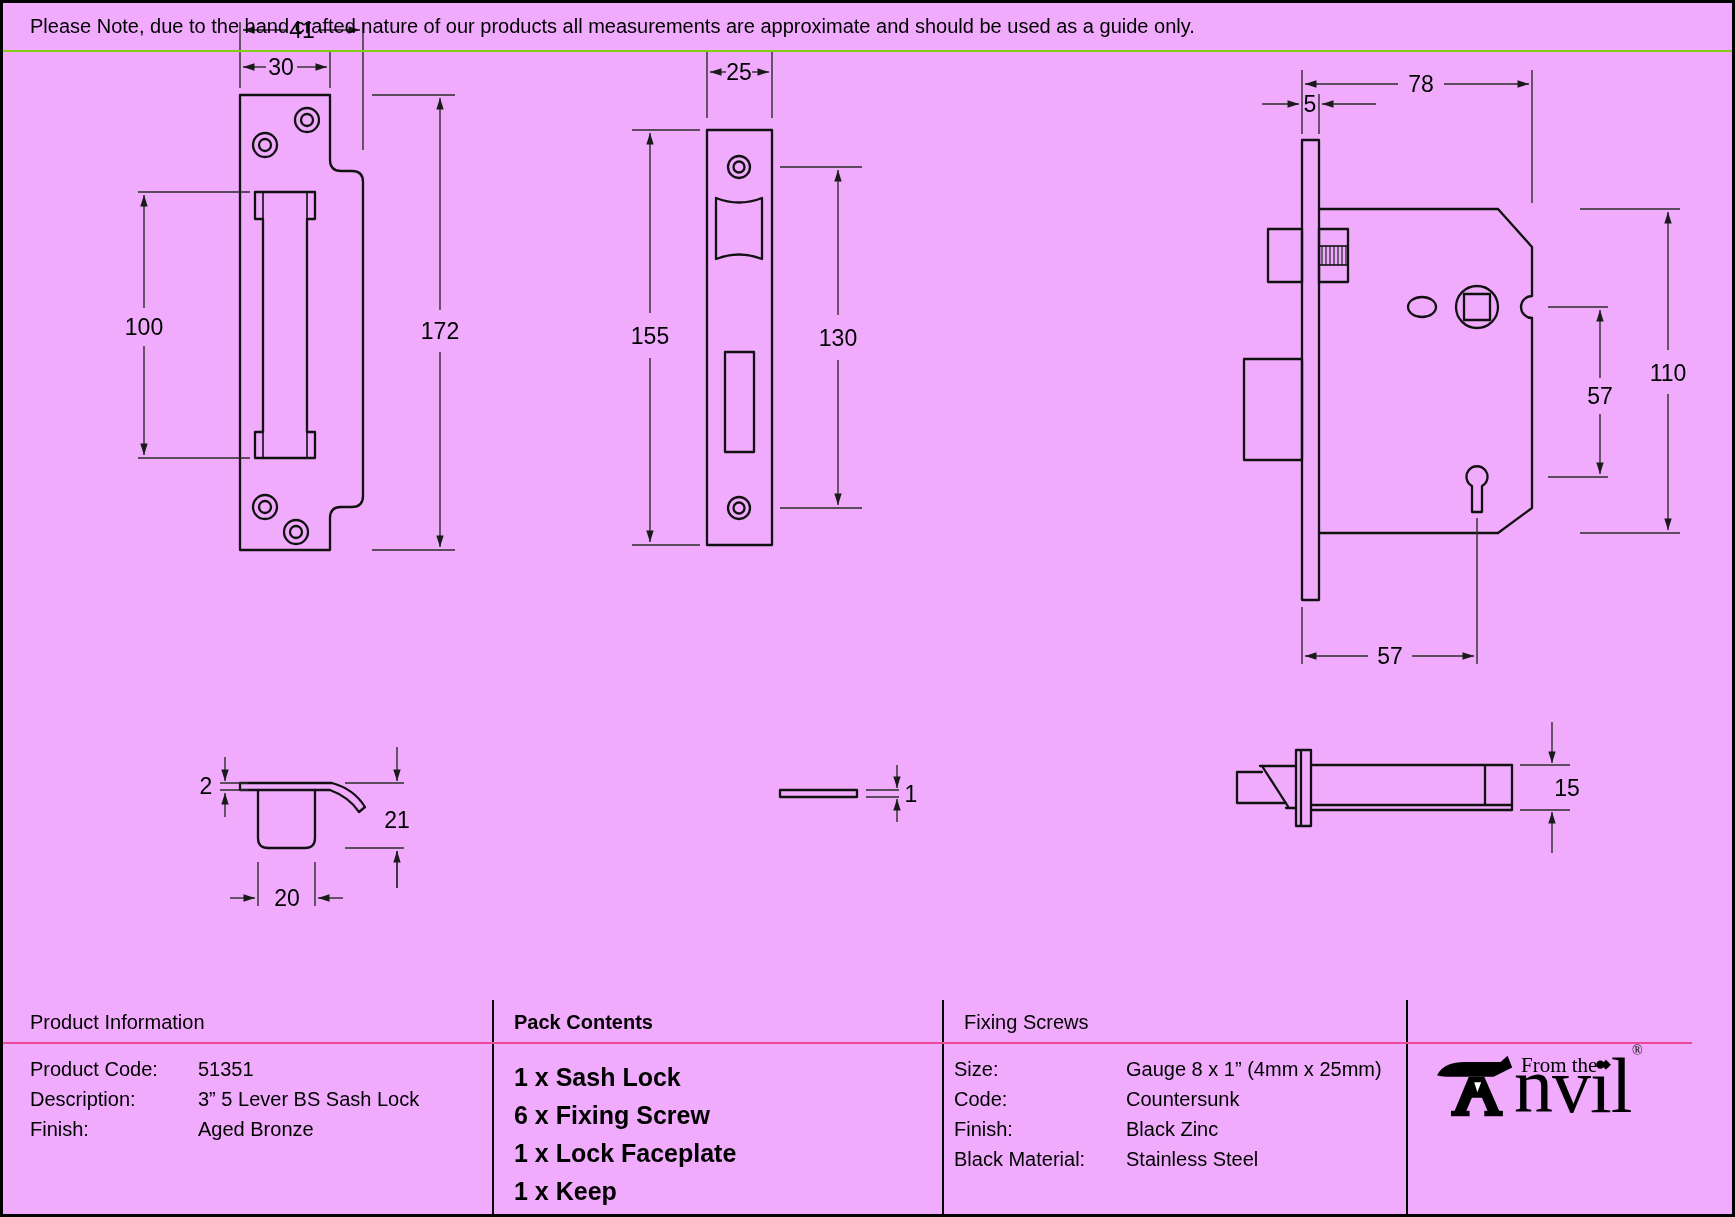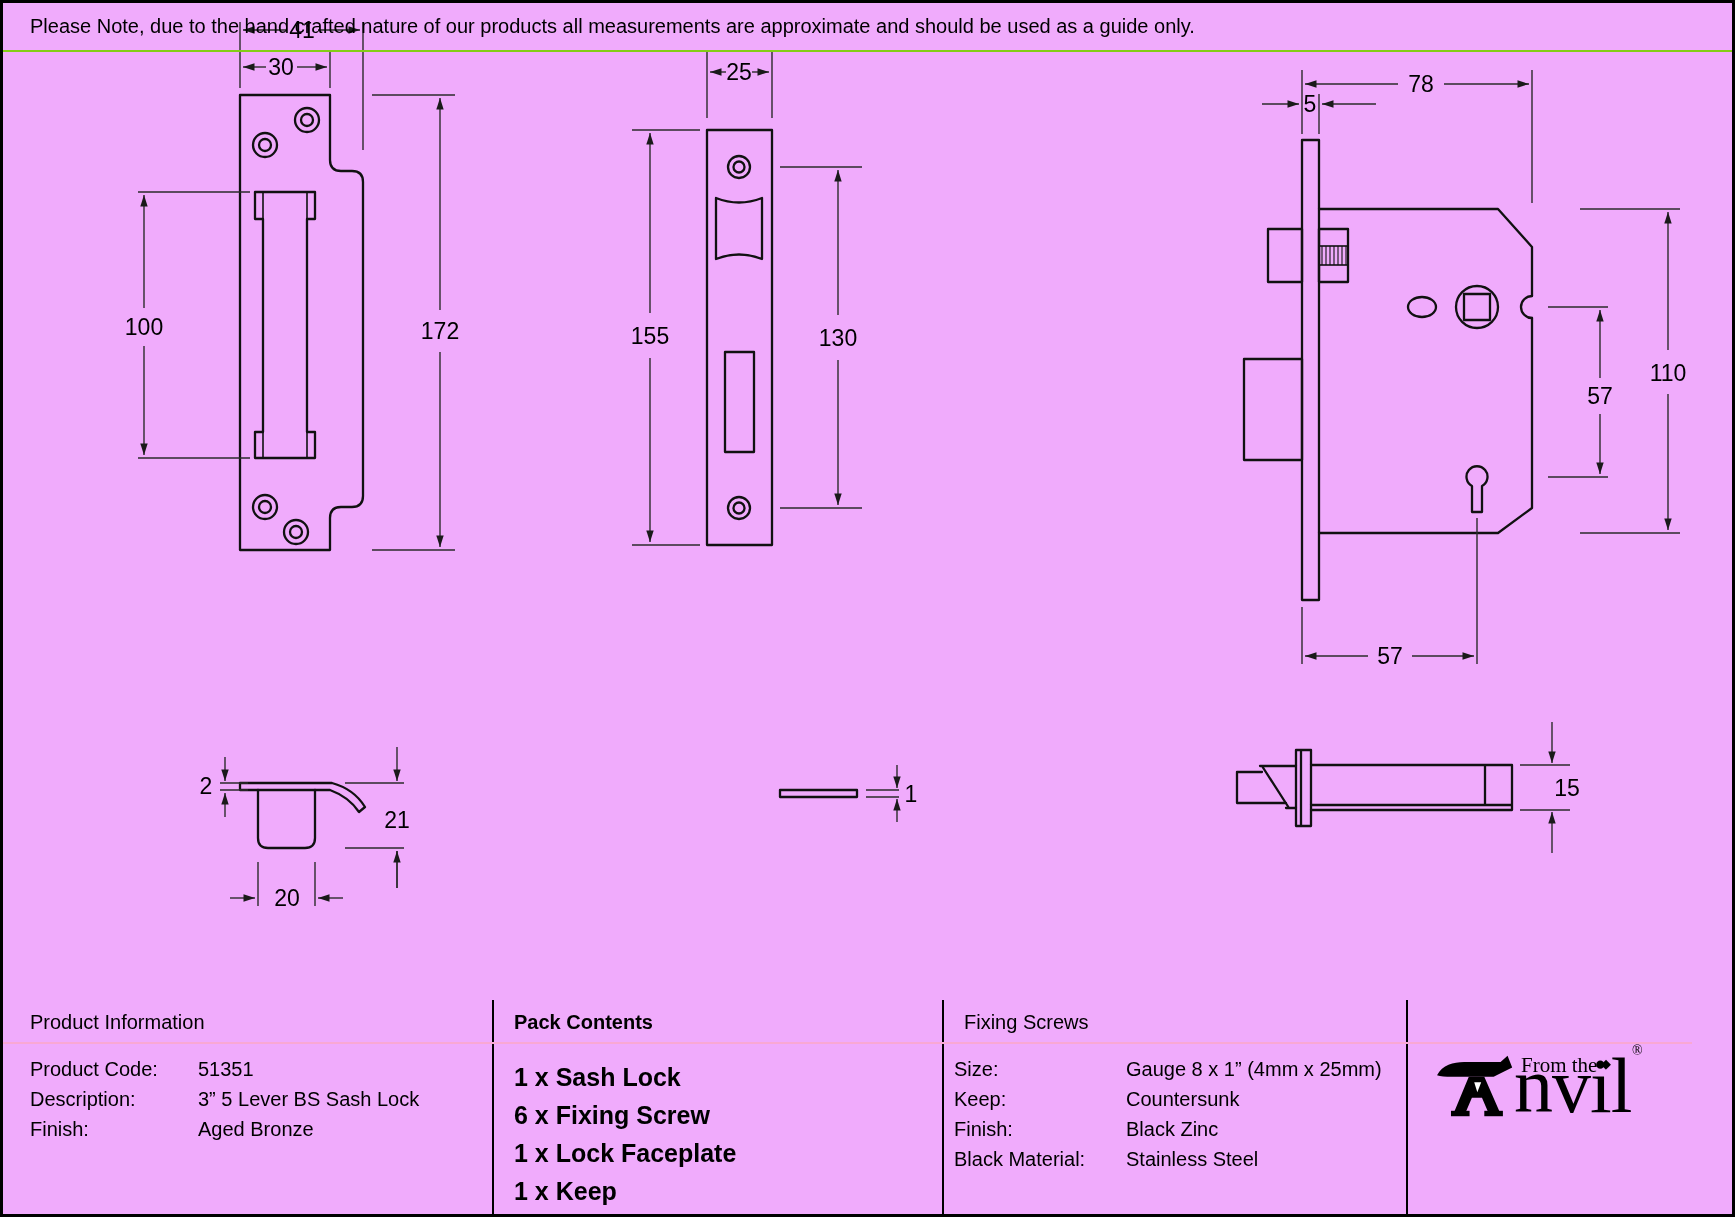--- a/index.html
+++ b/index.html
@@ -9,21 +9,21 @@
   svg.drawing{position:absolute;left:0;top:0;}
   .part{fill:none;stroke:#111;stroke-width:2.3;stroke-linejoin:round;stroke-linecap:round;}
   .thin{fill:none;stroke:#111;stroke-width:1.6;}
   .dim{fill:none;stroke:#2b2b2b;stroke-width:1.4;}
   .dim-label{font-family:"Liberation Sans","DejaVu Sans",sans-serif;font-size:23px;fill:#000;text-anchor:middle;}
   
   .note-row{position:absolute;left:0;top:948;width:1735px;height:52px;box-sizing:border-box;
             border-top:3px solid #000;border-bottom:2px solid #84cc16;display:flex;align-items:center;
             padding-left:30px;font-size:20px;}
   .header-row{position:absolute;left:0;top:1000px;width:1692px;height:44px;box-sizing:border-box;
-              border-bottom:2px solid #f9a8d4;}
+              border-bottom:2px solid #ec4899;}
   .content-row{position:absolute;left:0;top:1044px;width:1408px;height:170px;box-sizing:border-box;}
   .cell{position:absolute;top:0;height:100%;box-sizing:border-box;border-right:2px solid #000;}
   .c1{left:0;width:494px;}
   .c2{left:494px;width:450px;font-weight:bold;}
   .c3{left:944px;width:464px;}
   .hdr-label{display:block;padding:11px 0 0 30px;font-size:20px;}
   .c2 .hdr-label,.c3 .hdr-label{padding-left:20px;}
   .kv-row{display:flex;height:30px;align-items:center;font-size:20px;}
   .pad-top{padding-top:10px;}
   .kv-label{padding-left:30px;width:168px;flex:none;}
@@ -234,21 +234,21 @@
       <div class="list-item">1 x Keep</div>
       <div class="list-item">2 x Key</div>
     </div>
 
     <div class="cell c3 pad-top">
       <div class="kv-row">
         <span class="kv-label">Size:</span>
         <span>Gauge 8 x 1” (4mm x 25mm)</span>
       </div>
       <div class="kv-row">
-        <span class="kv-label">Keep:</span>
+        <span class="kv-label">Code:</span>
         <span>Countersunk</span>
       </div>
       <div class="kv-row">
         <span class="kv-label">Finish:</span>
         <span>Black Zinc</span>
       </div>
       <div class="kv-row">
         <span class="kv-label">Black Material:</span>
         <span>Stainless Steel</span>
       </div>

